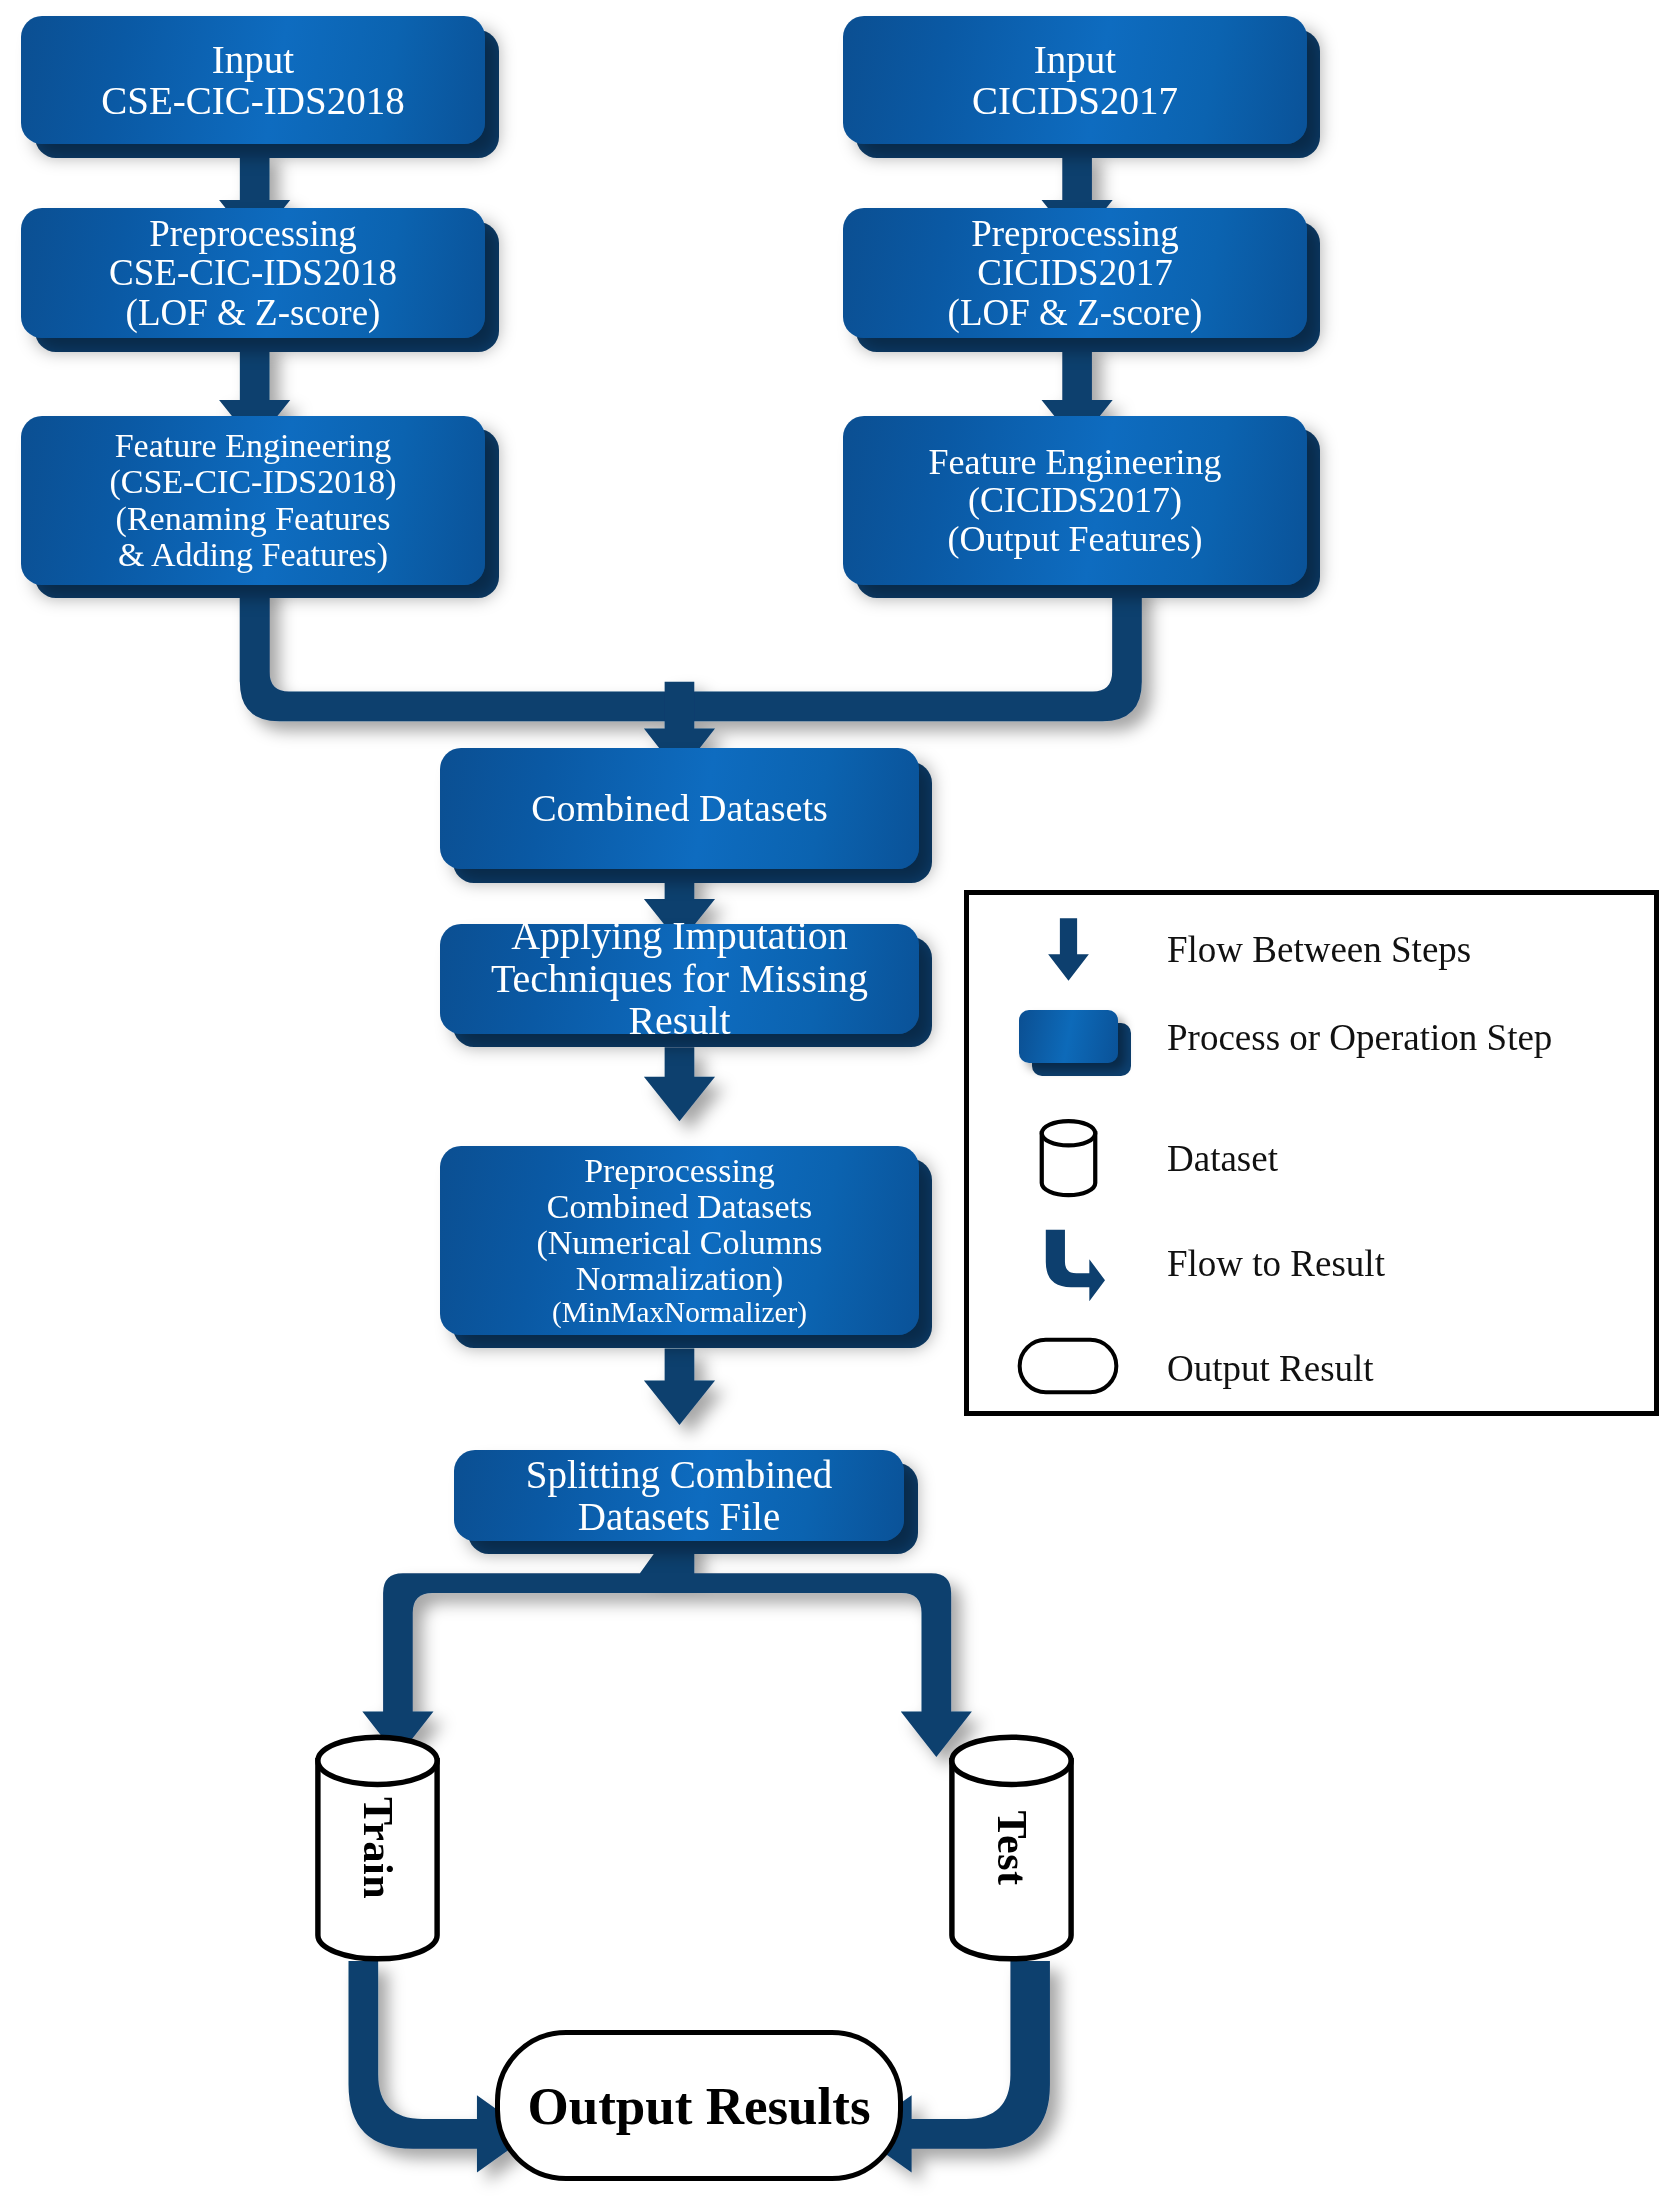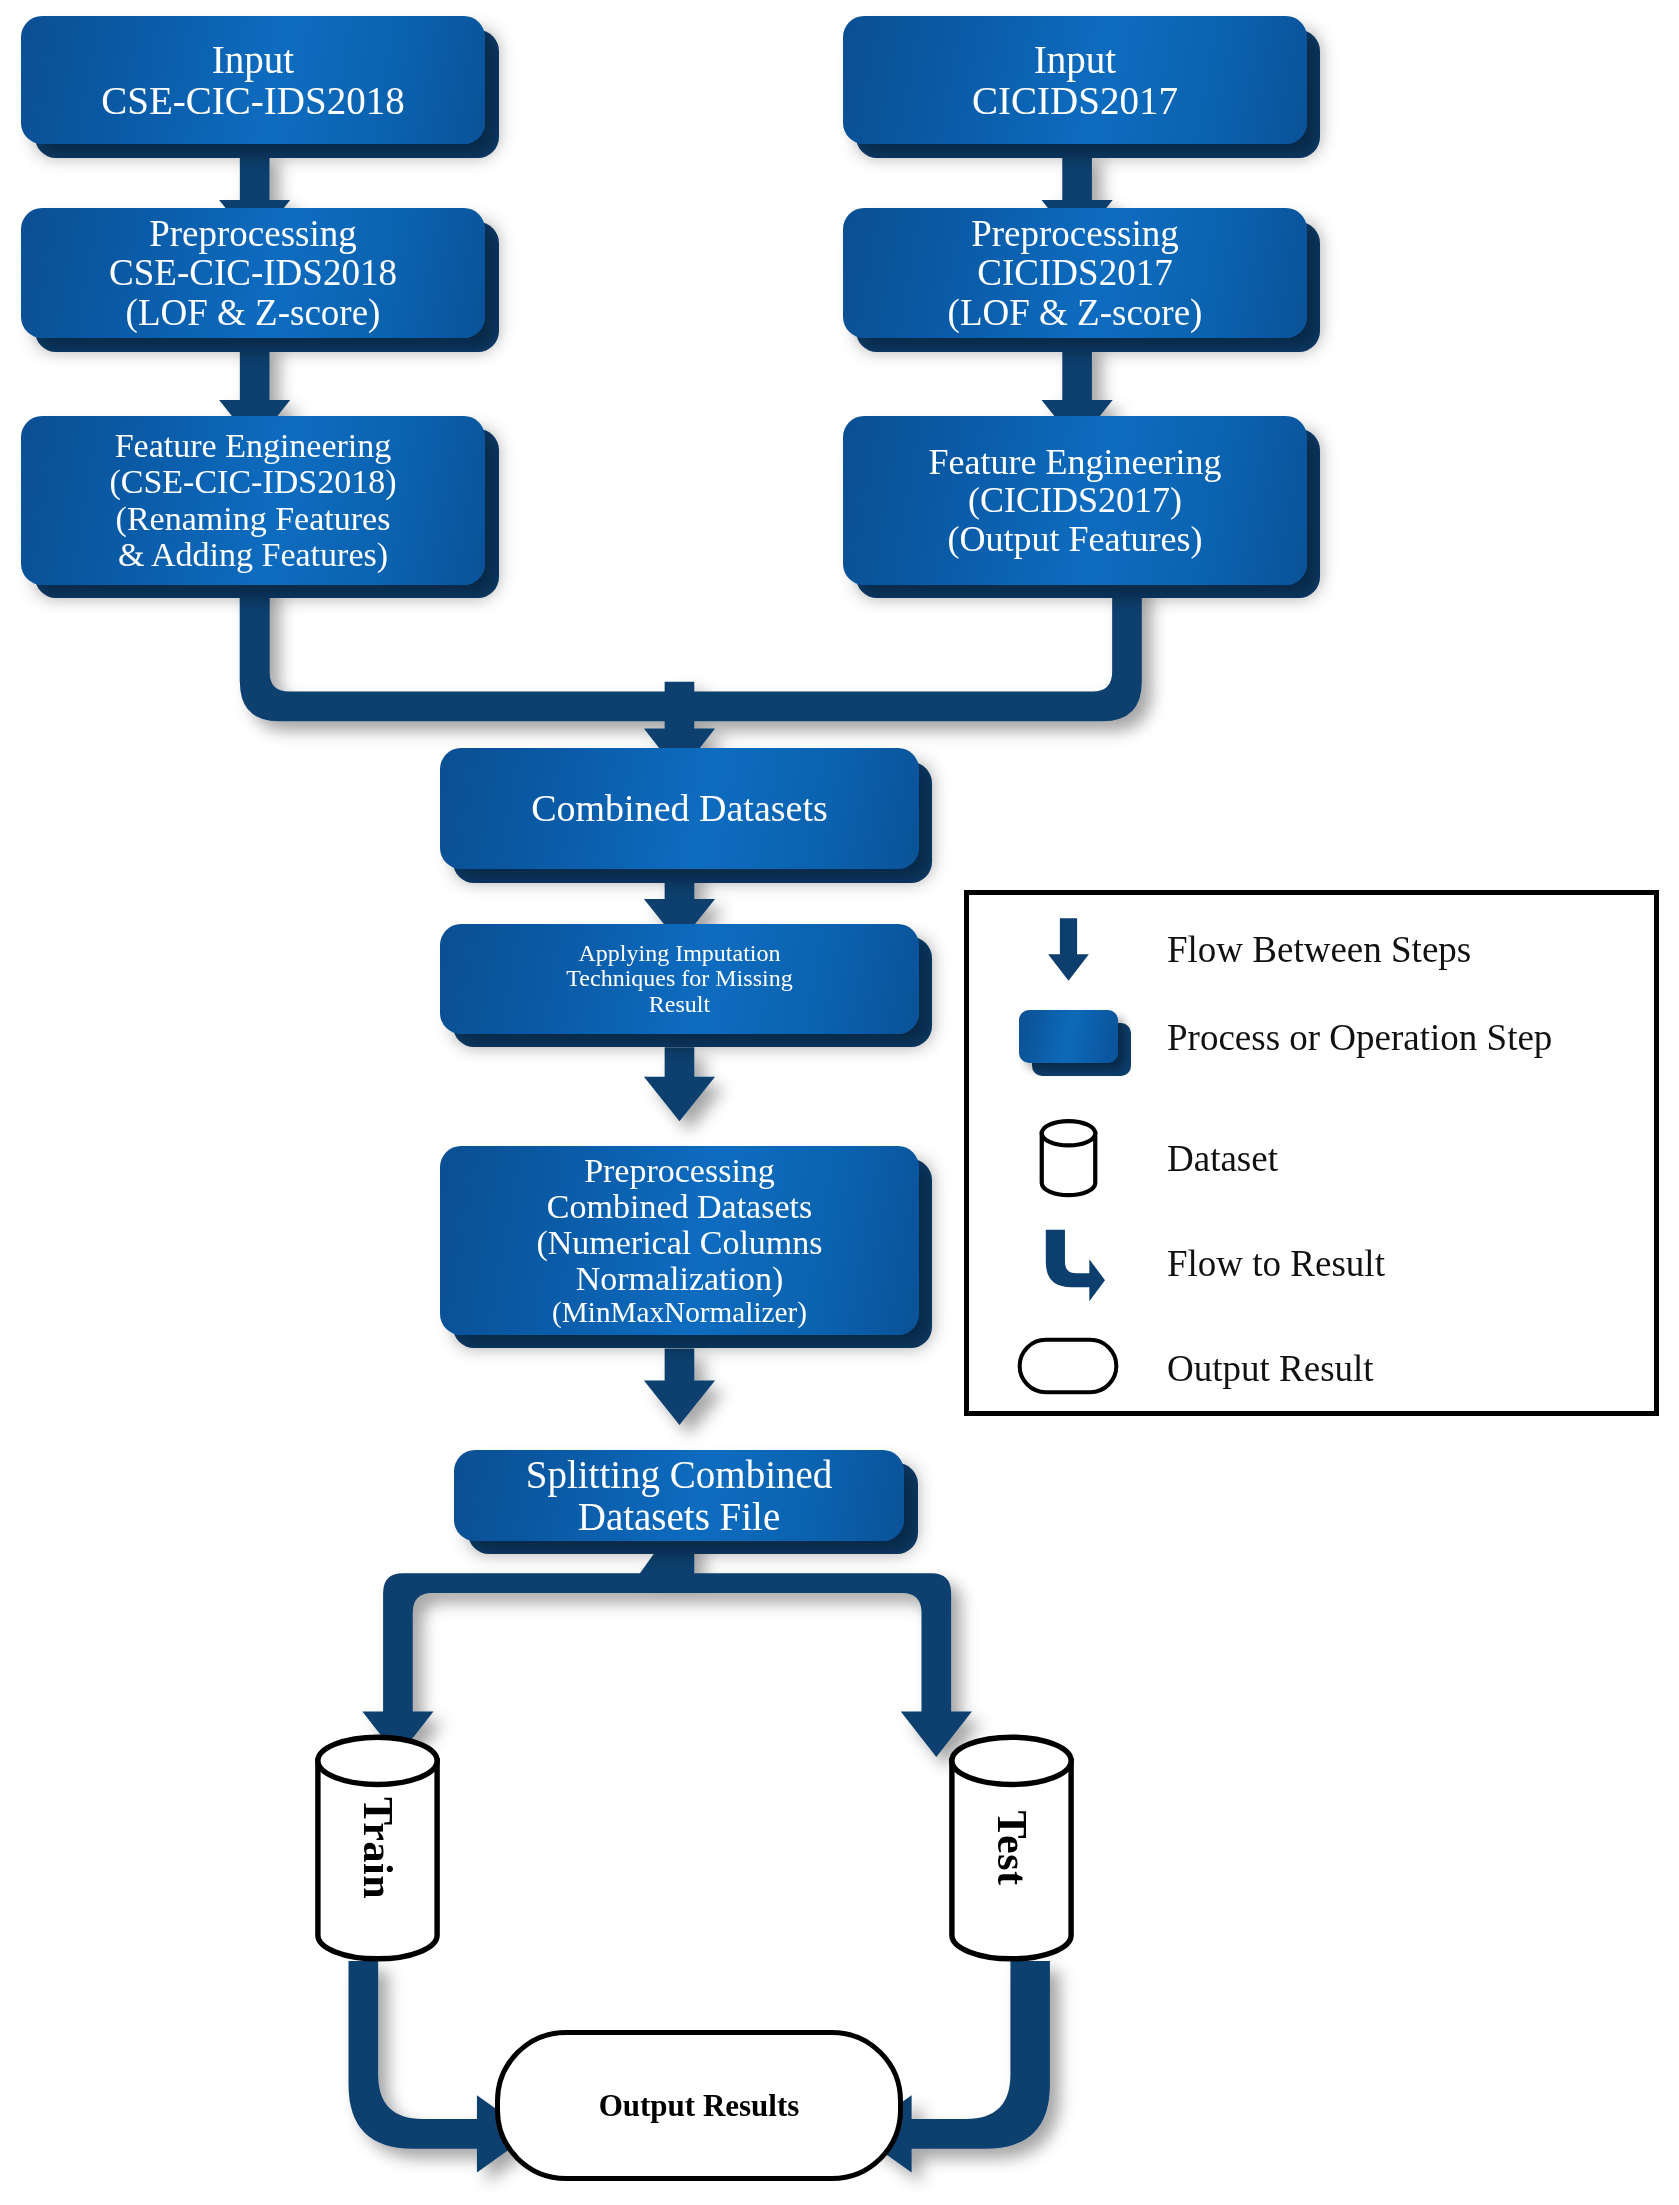--- a/index.html
+++ b/index.html
@@ -38,21 +38,21 @@
   
   .cyl{position:absolute;z-index:5;}
   .cyl-label{position:absolute;left:50%;top:50%;transform:translate(-50%,-50%) rotate(90deg);
              font-size:42px;font-weight:bold;color:#000;white-space:nowrap;
              font-family:"Liberation Serif","DejaVu Serif",serif;letter-spacing:0.5px;}
 
   
   #outres{position:absolute;left:495px;top:2030px;width:398px;height:141px;
           border:5.4px solid #000;border-radius:71px/71px;background:#fff;z-index:5;
           display:flex;align-items:center;justify-content:center;
-          font-size:31px;font-weight:bold;color:#000;}
+          font-size:53px;font-weight:bold;color:#000;}
 </style>
 </head>
 <body>
 
 <div id="stage">
 
   <svg id="wires" viewBox="0 0 3400 4464">
     <defs>
       <filter id="sh" x="-40%" y="-40%" width="200%" height="200%">
         <feDropShadow dx="20" dy="20" stdDeviation="16" flood-color="#000" flood-opacity="0.35"></feDropShadow>
@@ -154,21 +154,21 @@
   </div>
 
   <div class="plate" style="left:453px;top:762px;width:479px;height:121px;"></div>
   <div class="proc" id="n-combined" style="left:440px;top:748px;width:479px;height:121px;font-size:38px;">
     <div class="txt">
       <span class="l">Combined Datasets</span>
     </div>
   </div>
 
   <div class="plate" style="left:453px;top:937px;width:479px;height:110px;"></div>
-  <div class="proc" id="n-imput" style="left:440px;top:924px;width:479px;height:110px;font-size:24px;">
+  <div class="proc" id="n-imput" style="left:440px;top:924px;width:479px;height:110px;font-size:40px;">
     <div class="txt">
       <span class="l">Applying Imputation</span>
       <span class="l">Techniques for Missing</span>
       <span class="l">Result</span>
     </div>
   </div>
 
   <div class="plate" style="left:453px;top:1159px;width:479px;height:189px;"></div>
   <div class="proc" id="n-precomb" style="left:440px;top:1146px;width:479px;height:189px;font-size:34px;">
     <div class="txt">

